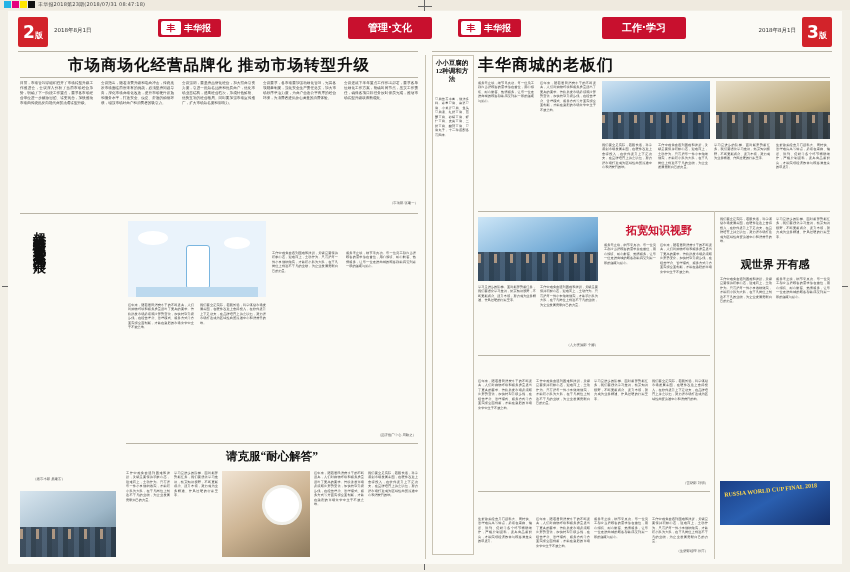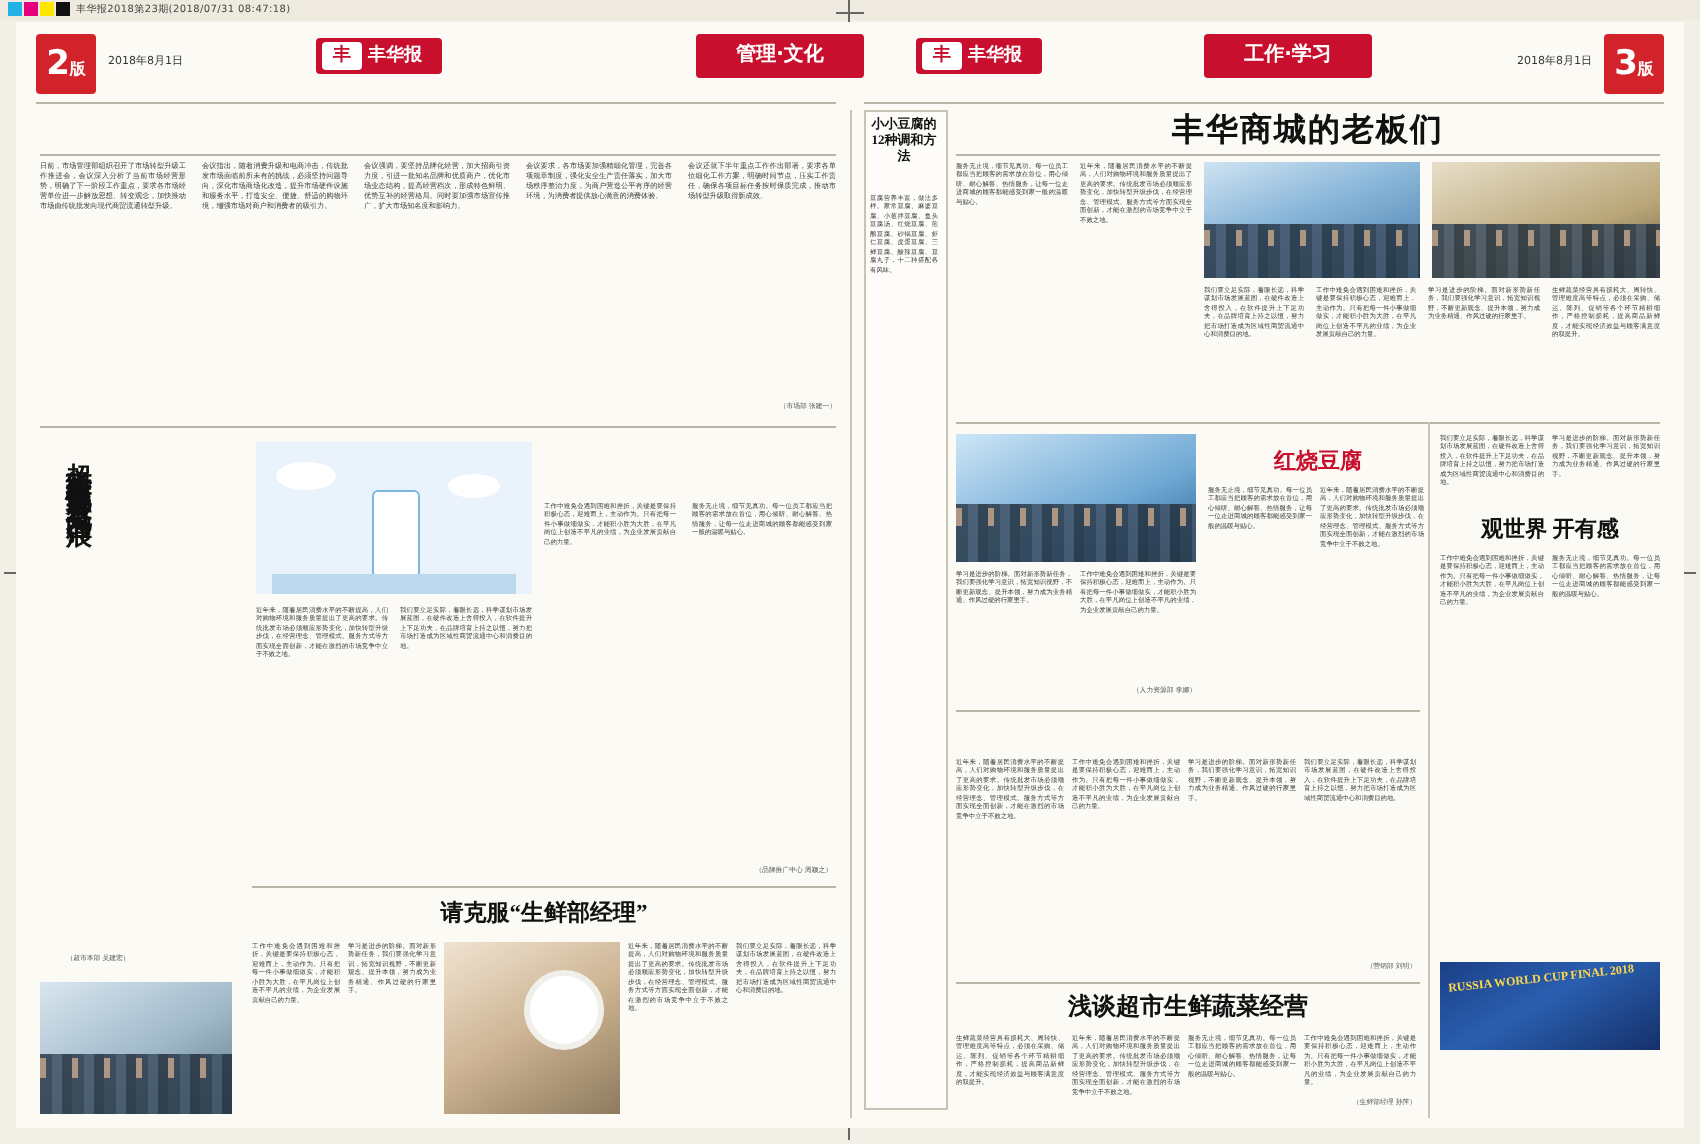--- a/index.html
+++ b/index.html
@@ -39,21 +39,21 @@
   .ribbon .logo{position:absolute;left:3px;top:2px;width:20px;height:14px;background:#fff;border-radius:2px;
                 color:#c8102e;font-size:9px;text-align:center;line-height:14px;font-weight:bold;}
   .rib-l{left:140px;}
   .navhead{position:absolute;top:2px;width:84px;height:22px;background:#c8102e;color:#fff;
            font-size:10px;font-weight:bold;text-align:center;line-height:22px;border-radius:2px;}
   .nh-l{left:330px;}
 
   
   .hl{font-family:"Liberation Serif","DejaVu Serif",serif;font-weight:bold;color:#111;}
   .hl1{position:absolute;left:12px;top:44px;width:398px;text-align:center;font-size:15.5px;letter-spacing:1px;}
-  .hl2{position:absolute;left:470px;top:44px;width:352px;text-align:center;font-size:16px;letter-spacing:1px;}
+  .hl2{position:absolute;left:470px;top:44px;width:352px;font-size:16px;letter-spacing:1px;}
   .rule{position:absolute;height:1px;background:#b9b4a6;}
 
   
   .body{font-family:"DejaVu Sans",sans-serif;color:#3a3a3a;font-size:3.6px;line-height:1.42;
         text-align:justify;word-break:break-all;overflow:hidden;}
   .body.s{font-size:3.2px;line-height:1.4;}
   .cap{font-size:3.4px;color:#555;text-align:right;}
   .redhead{font-family:"Liberation Serif",serif;font-weight:bold;color:#c8102e;text-align:center;}
 
   
@@ -123,20 +123,21 @@
       <div class="ribbon" style="left:26px;">
         <span class="logo">丰</span>
         <span>丰华报</span>
       </div>
       <div class="navhead" style="left:170px;">工作·学习</div>
     </div>
 
     <div class="rule" style="left:10px;top:40px;width:400px;"></div>
     <div class="rule" style="left:424px;top:40px;width:400px;"></div>
 
+    <div class="hl hl1">市场商场化经营品牌化   推动市场转型升级</div>
     <div class="rule" style="left:12px;top:66px;width:398px;"></div>
 
     <div class="col body" style="left:12px;top:70px;width:73px;height:128px;">日前，市场管理部组织召开了市场转型升级工作推进会，会议深入分析了当前市场经营形势，明确了下一阶段工作重点，要求各市场经营单位进一步解放思想、转变观念，加快推动市场由传统批发向现代商贸流通转型升级。</div>
     <div class="col body" style="left:93px;top:70px;width:73px;height:128px;">会议指出，随着消费升级和电商冲击，传统批发市场面临前所未有的挑战，必须坚持问题导向，深化市场商场化改造，提升市场硬件设施和服务水平，打造安全、便捷、舒适的购物环境，增强市场对商户和消费者的吸引力。</div>
     <div class="col body" style="left:174px;top:70px;width:73px;height:128px;">会议强调，要坚持品牌化经营，加大招商引资力度，引进一批知名品牌和优质商户，优化市场业态结构，提高经营档次，形成特色鲜明、优势互补的经营格局。同时要加强市场宣传推广，扩大市场知名度和影响力。</div>
     <div class="col body" style="left:255px;top:70px;width:73px;height:128px;">会议要求，各市场要加强精细化管理，完善各项规章制度，强化安全生产责任落实，加大市场秩序整治力度，为商户营造公平有序的经营环境，为消费者提供放心满意的消费体验。</div>
     <div class="col body" style="left:336px;top:70px;width:74px;height:118px;">会议还就下半年重点工作作出部署，要求各单位细化工作方案，明确时间节点，压实工作责任，确保各项目标任务按时保质完成，推动市场转型升级取得新成效。</div>
     <div class="col cap" style="left:336px;top:190px;width:74px;">（市场部  张建一）</div>
 
     <div class="rule" style="left:12px;top:202px;width:398px;"></div>
@@ -154,21 +155,21 @@
       <div style="position:absolute;left:8px;bottom:0;width:122px;height:10px;background:#bcd9ee;"></div>
     </div>
     <div class="col body s" style="left:120px;top:292px;width:66px;height:136px;">近年来，随着居民消费水平的不断提高，人们对购物环境和服务质量提出了更高的要求。传统批发市场必须顺应形势变化，加快转型升级步伐，在经营理念、管理模式、服务方式等方面实现全面创新，才能在激烈的市场竞争中立于不败之地。</div>
     <div class="col body s" style="left:192px;top:292px;width:66px;height:136px;">我们要立足实际，着眼长远，科学谋划市场发展蓝图，在硬件改造上舍得投入，在软件提升上下足功夫，在品牌培育上持之以恒，努力把市场打造成为区域性商贸流通中心和消费目的地。</div>
     <div class="col body s" style="left:264px;top:240px;width:66px;height:188px;">工作中难免会遇到困难和挫折，关键是要保持积极心态，迎难而上，主动作为。只有把每一件小事做细做实，才能积小胜为大胜，在平凡岗位上创造不平凡的业绩，为企业发展贡献自己的力量。</div>
     <div class="col body s" style="left:338px;top:240px;width:70px;height:178px;">服务无止境，细节见真功。每一位员工都应当把顾客的需求放在首位，用心倾听、耐心解答、热情服务，让每一位走进商城的顾客都能感受到家一般的温暖与贴心。</div>
     <div class="col cap" style="left:338px;top:422px;width:70px;">（品牌推广中心  周颖之）</div>
 
     <div class="rule" style="left:118px;top:432px;width:292px;"></div>
 
-    <div class="hl" style="position:absolute;left:118px;top:438px;width:292px;font-size:11.5px;text-align:center;">请克服“生鲜部经理”</div>
+    <div class="hl" style="position:absolute;left:118px;top:438px;width:292px;font-size:11.5px;text-align:center;">请克服“耐心解答”</div>
     <div class="photo ph-grad4" style="left:214px;top:460px;width:88px;height:86px;">
       <div style="position:absolute;right:8px;top:14px;width:34px;height:34px;border:3px solid #f0efe9;border-radius:50%;background:#fff;"></div>
     </div>
     <div class="col body s" style="left:118px;top:460px;width:44px;height:88px;">工作中难免会遇到困难和挫折，关键是要保持积极心态，迎难而上，主动作为。只有把每一件小事做细做实，才能积小胜为大胜，在平凡岗位上创造不平凡的业绩，为企业发展贡献自己的力量。</div>
     <div class="col body s" style="left:166px;top:460px;width:44px;height:88px;">学习是进步的阶梯。面对新形势新任务，我们要强化学习意识，拓宽知识视野，不断更新观念、提升本领，努力成为业务精通、作风过硬的行家里手。</div>
     <div class="col body s" style="left:306px;top:460px;width:50px;height:88px;">近年来，随着居民消费水平的不断提高，人们对购物环境和服务质量提出了更高的要求。传统批发市场必须顺应形势变化，加快转型升级步伐，在经营理念、管理模式、服务方式等方面实现全面创新，才能在激烈的市场竞争中立于不败之地。</div>
     <div class="col body s" style="left:360px;top:460px;width:50px;height:80px;">我们要立足实际，着眼长远，科学谋划市场发展蓝图，在硬件改造上舍得投入，在软件提升上下足功夫，在品牌培育上持之以恒，努力把市场打造成为区域性商贸流通中心和消费目的地。</div>
 
     <div class="rule" style="left:417px;top:44px;width:1px;height:504px;background:#c9c3b4;"></div>
 
@@ -184,21 +185,21 @@
     <div class="photo ph-grad1 ph-people" style="left:594px;top:70px;width:108px;height:58px;"></div>
     <div class="photo ph-grad2 ph-people" style="left:708px;top:70px;width:114px;height:58px;"></div>
     <div class="col body s" style="left:594px;top:132px;width:50px;height:64px;">我们要立足实际，着眼长远，科学谋划市场发展蓝图，在硬件改造上舍得投入，在软件提升上下足功夫，在品牌培育上持之以恒，努力把市场打造成为区域性商贸流通中心和消费目的地。</div>
     <div class="col body s" style="left:650px;top:132px;width:50px;height:64px;">工作中难免会遇到困难和挫折，关键是要保持积极心态，迎难而上，主动作为。只有把每一件小事做细做实，才能积小胜为大胜，在平凡岗位上创造不平凡的业绩，为企业发展贡献自己的力量。</div>
     <div class="col body s" style="left:706px;top:132px;width:56px;height:64px;">学习是进步的阶梯。面对新形势新任务，我们要强化学习意识，拓宽知识视野，不断更新观念、提升本领，努力成为业务精通、作风过硬的行家里手。</div>
     <div class="col body s" style="left:768px;top:132px;width:54px;height:64px;">生鲜蔬菜经营具有损耗大、周转快、管理难度高等特点，必须在采购、储运、陈列、促销等各个环节精耕细作，严格控制损耗，提高商品新鲜度，才能实现经济效益与顾客满意度的双提升。</div>
 
     <div class="rule" style="left:470px;top:200px;width:352px;"></div>
 
     <div class="photo ph-grad5 ph-people" style="left:470px;top:206px;width:120px;height:64px;"></div>
-    <div class="redhead" style="position:absolute;left:596px;top:212px;width:110px;font-size:11px;">红烧豆腐</div>
+    <div class="redhead" style="position:absolute;left:596px;top:212px;width:110px;font-size:11px;">拓宽知识视野</div>
     <div class="col body s" style="left:596px;top:232px;width:52px;height:108px;">服务无止境，细节见真功。每一位员工都应当把顾客的需求放在首位，用心倾听、耐心解答、热情服务，让每一位走进商城的顾客都能感受到家一般的温暖与贴心。</div>
     <div class="col body s" style="left:652px;top:232px;width:52px;height:108px;">近年来，随着居民消费水平的不断提高，人们对购物环境和服务质量提出了更高的要求。传统批发市场必须顺应形势变化，加快转型升级步伐，在经营理念、管理模式、服务方式等方面实现全面创新，才能在激烈的市场竞争中立于不败之地。</div>
     <div class="col body s" style="left:470px;top:274px;width:58px;height:66px;">学习是进步的阶梯。面对新形势新任务，我们要强化学习意识，拓宽知识视野，不断更新观念、提升本领，努力成为业务精通、作风过硬的行家里手。</div>
     <div class="col body s" style="left:532px;top:274px;width:58px;height:56px;">工作中难免会遇到困难和挫折，关键是要保持积极心态，迎难而上，主动作为。只有把每一件小事做细做实，才能积小胜为大胜，在平凡岗位上创造不平凡的业绩，为企业发展贡献自己的力量。</div>
     <div class="col cap" style="left:532px;top:332px;width:58px;">（人力资源部  李娜）</div>
 
     <div class="rule" style="left:706px;top:200px;width:1px;height:348px;background:#c9c3b4;"></div>
     <div class="hl" style="position:absolute;left:712px;top:246px;width:110px;font-size:11px;text-align:center;">观世界  开有感</div>
     <div class="col body s" style="left:712px;top:206px;width:52px;height:36px;">我们要立足实际，着眼长远，科学谋划市场发展蓝图，在硬件改造上舍得投入，在软件提升上下足功夫，在品牌培育上持之以恒，努力把市场打造成为区域性商贸流通中心和消费目的地。</div>
     <div class="col body s" style="left:768px;top:206px;width:54px;height:36px;">学习是进步的阶梯。面对新形势新任务，我们要强化学习意识，拓宽知识视野，不断更新观念、提升本领，努力成为业务精通、作风过硬的行家里手。</div>
@@ -212,21 +213,20 @@
     <div class="rule" style="left:470px;top:344px;width:232px;"></div>
 
     <div class="col body s" style="left:470px;top:368px;width:54px;height:108px;">近年来，随着居民消费水平的不断提高，人们对购物环境和服务质量提出了更高的要求。传统批发市场必须顺应形势变化，加快转型升级步伐，在经营理念、管理模式、服务方式等方面实现全面创新，才能在激烈的市场竞争中立于不败之地。</div>
     <div class="col body s" style="left:528px;top:368px;width:54px;height:108px;">工作中难免会遇到困难和挫折，关键是要保持积极心态，迎难而上，主动作为。只有把每一件小事做细做实，才能积小胜为大胜，在平凡岗位上创造不平凡的业绩，为企业发展贡献自己的力量。</div>
     <div class="col body s" style="left:586px;top:368px;width:54px;height:108px;">学习是进步的阶梯。面对新形势新任务，我们要强化学习意识，拓宽知识视野，不断更新观念、提升本领，努力成为业务精通、作风过硬的行家里手。</div>
     <div class="col body s" style="left:644px;top:368px;width:56px;height:100px;">我们要立足实际，着眼长远，科学谋划市场发展蓝图，在硬件改造上舍得投入，在软件提升上下足功夫，在品牌培育上持之以恒，努力把市场打造成为区域性商贸流通中心和消费目的地。</div>
     <div class="col cap" style="left:644px;top:470px;width:56px;">（营销部  刘明）</div>
 
     <div class="rule" style="left:470px;top:480px;width:232px;"></div>
 
-    <div class="hl" style="position:absolute;left:470px;top:484px;width:232px;font-size:12px;text-align:center;">浅谈超市生鲜蔬菜经营</div>
     <div class="col body s" style="left:470px;top:506px;width:54px;height:36px;">生鲜蔬菜经营具有损耗大、周转快、管理难度高等特点，必须在采购、储运、陈列、促销等各个环节精耕细作，严格控制损耗，提高商品新鲜度，才能实现经济效益与顾客满意度的双提升。</div>
     <div class="col body s" style="left:528px;top:506px;width:54px;height:36px;">近年来，随着居民消费水平的不断提高，人们对购物环境和服务质量提出了更高的要求。传统批发市场必须顺应形势变化，加快转型升级步伐，在经营理念、管理模式、服务方式等方面实现全面创新，才能在激烈的市场竞争中立于不败之地。</div>
     <div class="col body s" style="left:586px;top:506px;width:54px;height:36px;">服务无止境，细节见真功。每一位员工都应当把顾客的需求放在首位，用心倾听、耐心解答、热情服务，让每一位走进商城的顾客都能感受到家一般的温暖与贴心。</div>
     <div class="col body s" style="left:644px;top:506px;width:56px;height:30px;">工作中难免会遇到困难和挫折，关键是要保持积极心态，迎难而上，主动作为。只有把每一件小事做细做实，才能积小胜为大胜，在平凡岗位上创造不平凡的业绩，为企业发展贡献自己的力量。</div>
     <div class="col cap" style="left:644px;top:538px;width:56px;">（生鲜部经理  孙萍）</div>
 
   </div>
 </div>
 
 </body></html>

